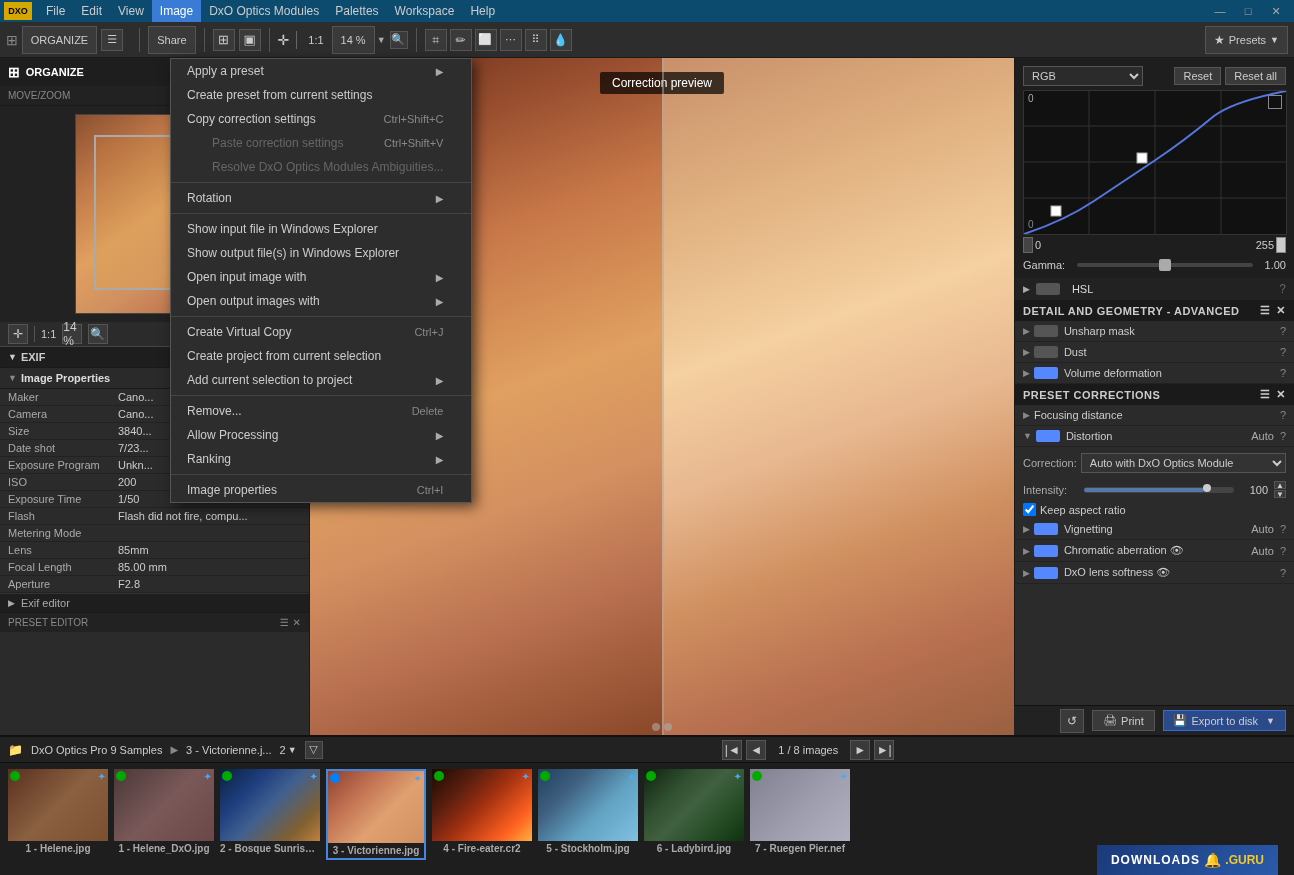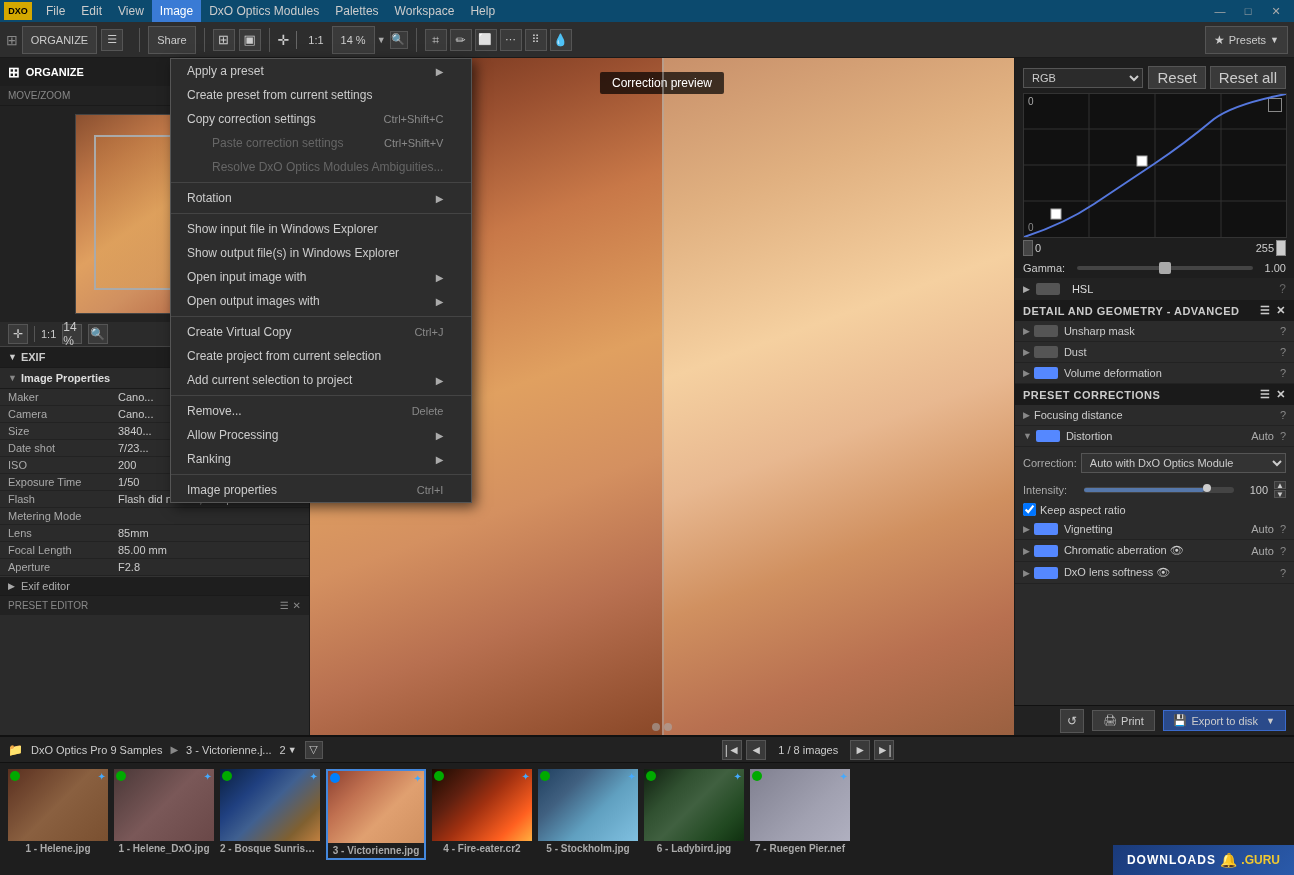--- a/index.html
+++ b/index.html
@@ -41,21 +41,21 @@
     .image-main { width: 100%; height: 100%; background: linear-gradient(135deg, #8b4513 0%, #c87040 20%, #e8a060 40%, #f0c080 60%, #d4905a 80%, #a05030 100%); position: relative; text-decoration: underline; }
     .correction-preview-badge { position: absolute; top: 14px; left: 50%; transform: translateX(-50%); background: rgba(0,0,0,0.7); color: #fff; padding: 4px 12px; font-size: 12px; border-radius: 2px; }
     .divider-line { position: absolute; top: 0; left: 50%; width: 2px; height: 100%; background: #aaa; opacity: 0.5; }
 
     
     .right-panel { width: 280px; background: #2b2b2b; border-left: 1px solid #1a1a1a; display: flex; flex-direction: column; }
     .histogram-area { height: 220px; background: #1e1e1e; position: relative; padding: 8px; }
     .histogram-top { display: flex; align-items: center; justify-content: space-between; margin-bottom: 4px; }
     .histogram-select { background: #2b2b2b; border: 1px solid #555; color: #ccc; font-size: 11px; padding: 2px 4px; width: 120px; }
     .histogram-btns { display: flex; gap: 4px; }
-    .histogram-btn { padding: 2px 8px; background: #3a3a3a; border: 1px solid #555; color: #ccc; font-size: 15px; cursor: pointer; }
+    .histogram-btn { padding: 2px 8px; background: #3a3a3a; border: 1px solid #555; color: #ccc; font-size: 11px; cursor: pointer; }
     .histogram-canvas { width: 264px; height: 145px; background: #111; position: relative; border: 1px solid #333; }
     .histogram-bottom { display: flex; justify-content: space-between; align-items: center; font-size: 11px; padding: 2px 0; }
     .gamma-row { display: flex; align-items: center; gap: 12px; padding: 4px 0; font-size: 11px; }
     .section-header { background: #222; padding: 4px 8px; display: flex; align-items: center; justify-content: space-between; font-size: 11px; color: #ddd; cursor: pointer; }
     .section-title-row { display: flex; align-items: center; gap: 6px; }
     .detail-section-header { background: #1a1a1a; padding: 4px 8px; display: flex; align-items: center; justify-content: space-between; font-size: 11px; font-weight: bold; color: #ccc; letter-spacing: 0.5px; }
     .subsection-row { display: flex; align-items: center; padding: 4px 8px; border-bottom: 1px solid #222; }
     .subsection-label { flex: 1; font-size: 11px; color: #ccc; }
     .subsection-right { font-size: 11px; color: #888; }
     .toggle-box { width: 24px; height: 12px; background: #555; border-radius: 2px; margin-right: 6px; flex-shrink: 0; }
@@ -214,20 +214,24 @@
         </div>
       <div class="props-row">
           <span class="props-key">Size</span>
           <span class="props-val">3840...</span>
         </div>
       <div class="props-row">
           <span class="props-key">Date shot</span>
           <span class="props-val">7/23...</span>
         </div>
       <div class="props-row">
+          <span class="props-key">Exposure Program</span>
+          <span class="props-val">Unkn...</span>
+        </div>
+      <div class="props-row">
           <span class="props-key">ISO</span>
           <span class="props-val">200</span>
         </div>
       <div class="props-row">
           <span class="props-key">Exposure Time</span>
           <span class="props-val">1/50</span>
         </div>
       <div class="props-row">
           <span class="props-key">Flash</span>
           <span class="props-val">Flash did not fire, compu...</span>
@@ -545,21 +549,21 @@
     <div class="film-item">
       <div style="width:100%;height:72px;background:linear-gradient(135deg,#808090 0%,#9090a0 30%,#a0a0b0 60%,#b0b0c0 100%);position:relative;">
         <div style="position:absolute;top:2px;left:2px;width:10px;height:10px;background:#0a0;border-radius:50%;"></div>
         <div style="position:absolute;top:2px;right:2px;font-size:10px;color:#4af;">✦</div>
       </div>
       <div class="film-label">7 - Ruegen Pier.nef</div>
     </div>
   </div>
 </div>
 
-<div style="position:absolute;bottom:0;right:0;background:linear-gradient(135deg,#1a3a7a,#2a5aaa);color:#fff;font-size:12px;padding:5px 14px;display:flex;align-items:center;gap:4px;z-index:50;height:30px;">
+<div style="position:absolute;bottom:0;right:16px;background:linear-gradient(135deg,#1a3a7a,#2a5aaa);color:#fff;font-size:12px;padding:5px 14px;display:flex;align-items:center;gap:4px;z-index:50;height:30px;">
   <span style="font-weight:bold;letter-spacing:1px;">DOWNLOADS</span>
   <span style="color:#f0c830;font-weight:bold;font-size:14px;">🔔</span>
   <span style="color:#f0c830;font-weight:bold;">.GURU</span>
 </div>
 
 <div class="dropdown-overlay">
   <div class="dropdown-menu">
 
     <div class="menu-item">
       <span>Apply a preset</span>

